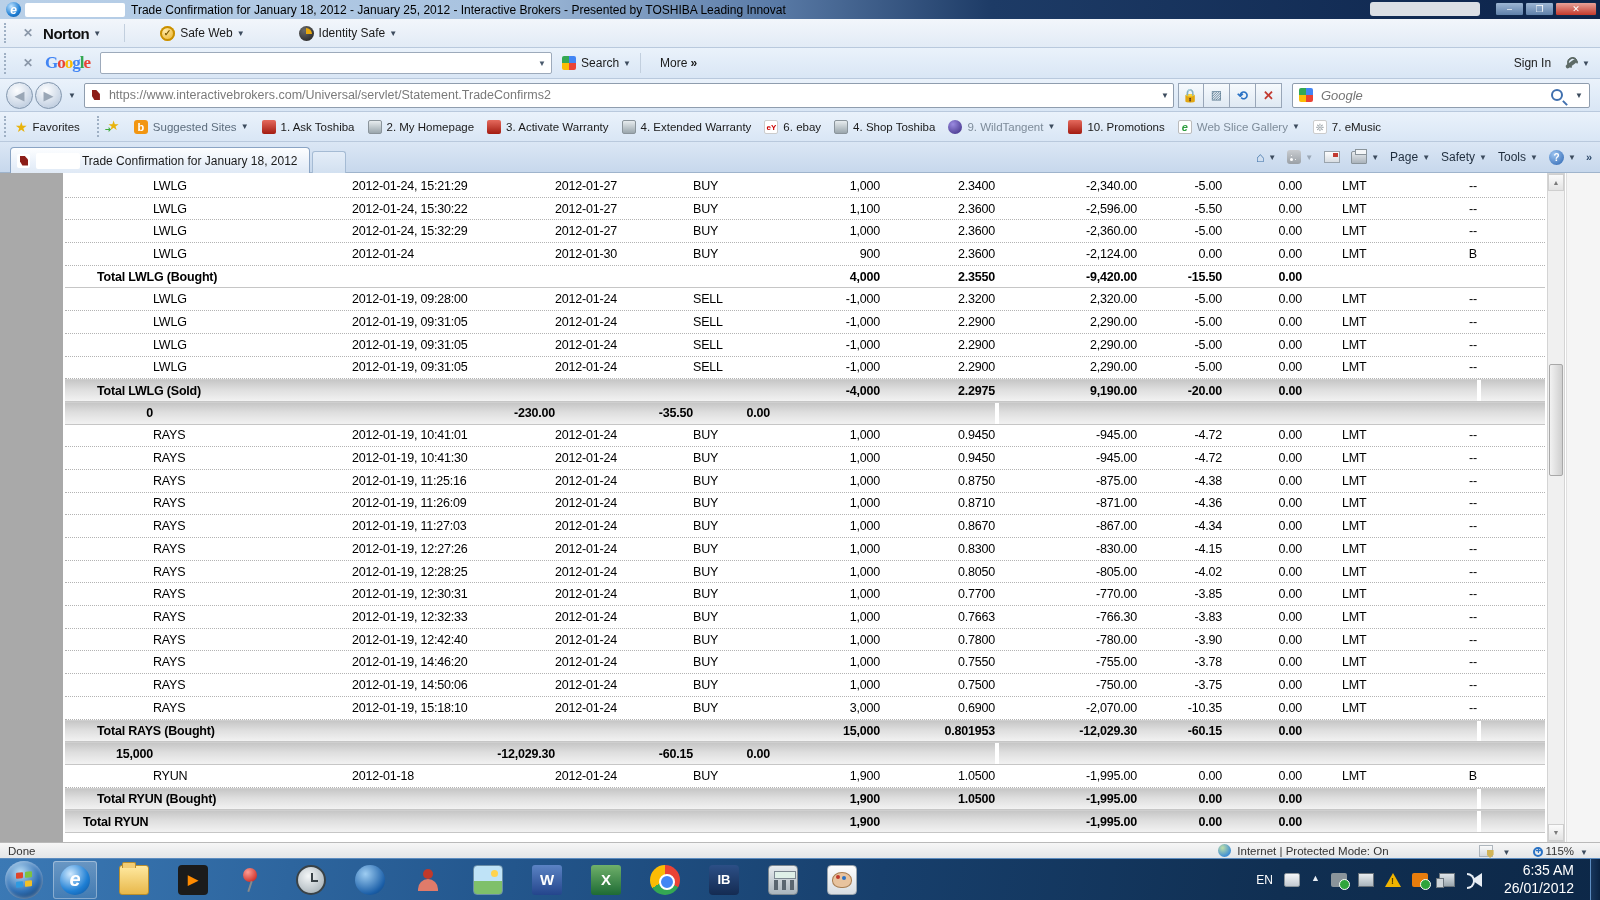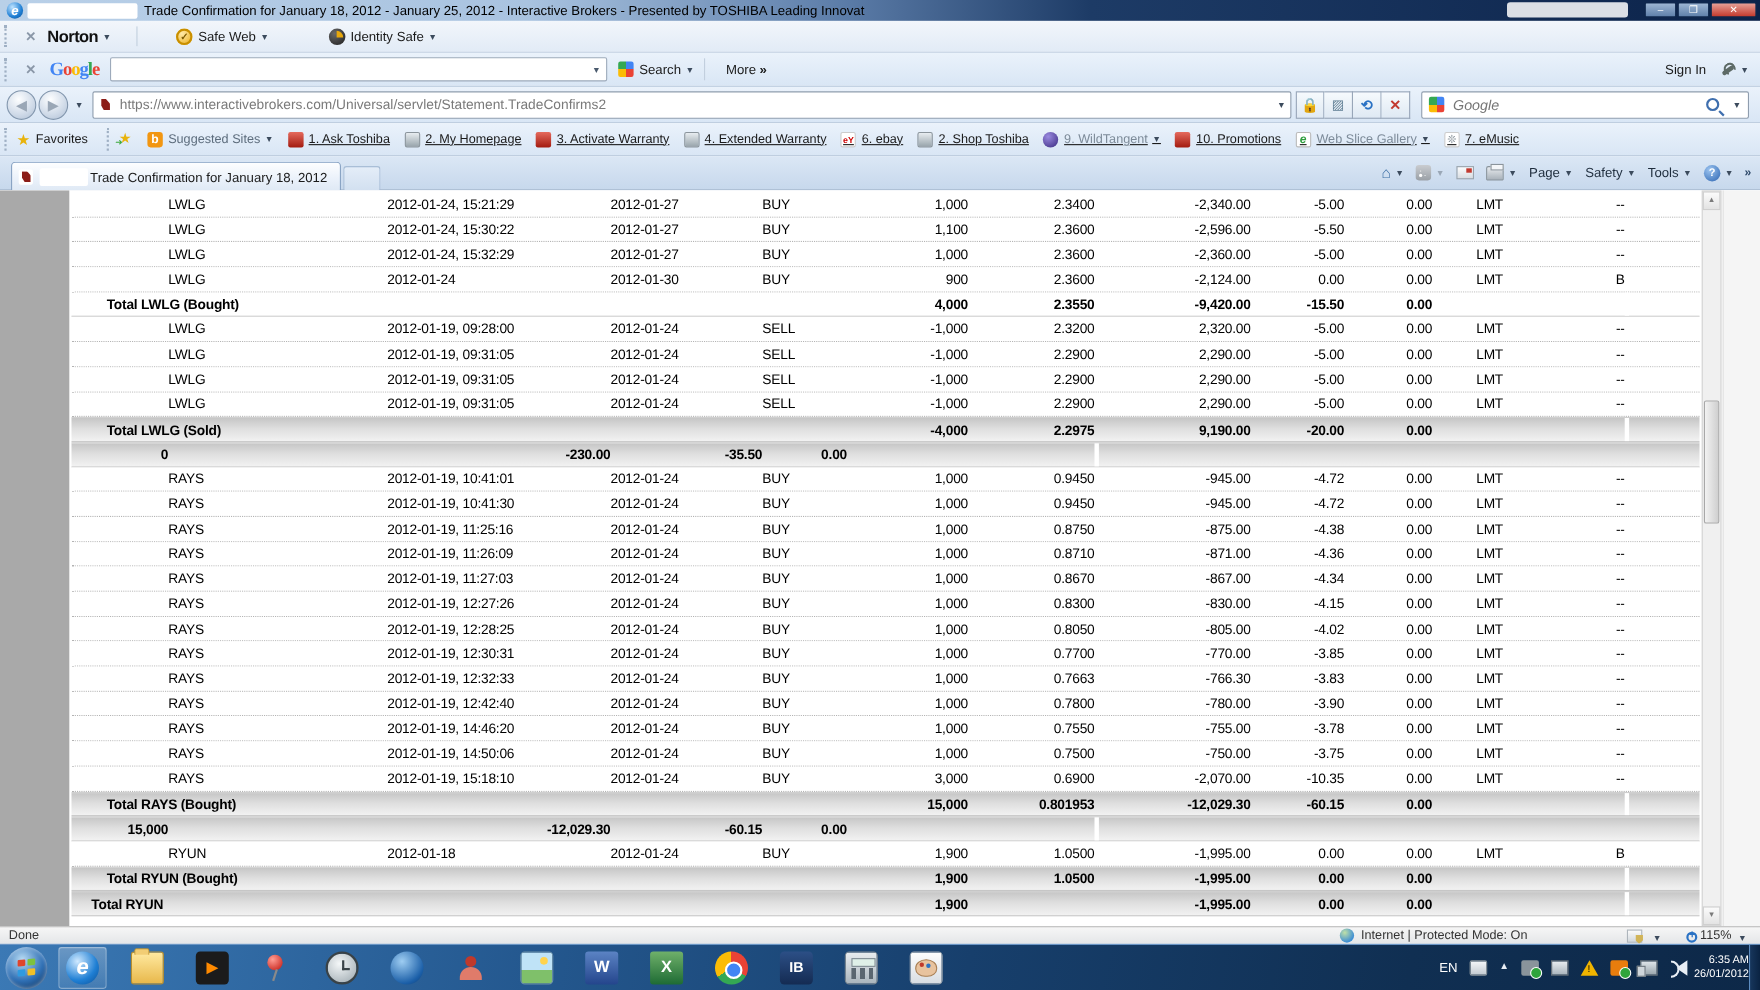--- a/index.html
+++ b/index.html
@@ -188,21 +188,21 @@
   .ti-usb::after{content:"";position:absolute;right:-3px;bottom:-3px;width:9px;height:9px;border-radius:50%;background:#2fa43c;border:1px solid #fff;}
   .ti-clip{background:linear-gradient(#e8ecef,#aab5bd);border:1px solid #667079;}
   .ti-warn{width:0;height:0;border-left:8px solid transparent;border-right:8px solid transparent;border-bottom:14px solid #f0b400;}
   .ti-warn::after{content:"!";position:absolute;left:-2px;top:3px;color:#5a4300;font-size:9px;font-weight:bold;}
   .ti-sec{background:#e87d0d;border-radius:2px;}
   .ti-sec::after{content:"";position:absolute;right:-3px;bottom:-3px;width:9px;height:9px;border-radius:50%;background:#2fa43c;border:1px solid #fff;}
   .ti-net{background:linear-gradient(#dfe5ea,#9aa6ad);border:1px solid #6b757d;}
   .ti-net::after{content:"";position:absolute;left:-4px;top:4px;width:6px;height:8px;background:#cfd6db;border:1px solid #6b757d;}
   .ti-vol{width:0;height:0;border-top:6px solid transparent;border-bottom:6px solid transparent;border-right:9px solid #e8eef5;position:relative;}
   .ti-vol::after{content:"";position:absolute;left:1px;top:-6px;width:6px;height:12px;border:2px solid #e8eef5;border-left:none;border-radius:0 8px 8px 0;}
-  .clock{line-height:1.25;text-align:right;font-size:10px;color:#fff;margin:0 0;}
+  .clock{line-height:1.25;text-align:right;font-size:14px;color:#fff;margin:0 16px;}
   .showdesk{width:10px;height:42px;background:linear-gradient(to right,#17365c,#0a2342);border-left:1px solid #5c8cc0;}
 </style>
 </head>
 <body>
 
 <div class="titlebar">
   <div class="ie-orb">e</div>
   <div class="redact"></div>
   <span>Trade Confirmation for January 18, 2012 - January 25, 2012 - Interactive Brokers - Presented by TOSHIBA Leading Innovat</span>
   <div class="smudge"></div>
@@ -289,21 +289,21 @@
     <span class="star">★</span>
     <span>Favorites</span>
   </div>
   <div class="grip"></div>
   <span class="addfav"></span>
   <div class="fav-item">
     <span class="fav-ico ico-orange-b">b</span>
     <span style="color:#5d6d7d">Suggested Sites</span>
     <span class="caret">▼</span>
   </div>
-  <div id="fav-links" style="display:flex;text-decoration:underline;">
+  <div id="fav-links" style="display:flex;">
       <div class="fav-item">
         <span class="fav-ico ico-red"></span>
         <span>1. Ask Toshiba</span>
       </div>
       <div class="fav-item">
         <span class="fav-ico ico-gray"></span>
         <span>2. My Homepage</span>
       </div>
       <div class="fav-item">
         <span class="fav-ico ico-red"></span>
@@ -312,21 +312,21 @@
       <div class="fav-item">
         <span class="fav-ico ico-gray"></span>
         <span>4. Extended Warranty</span>
       </div>
       <div class="fav-item">
         <span class="fav-ico ico-ebay">eY</span>
         <span>6. ebay</span>
       </div>
       <div class="fav-item">
         <span class="fav-ico ico-gray"></span>
-        <span>2. Shop Toshiba</span>
+        <span>4. Shop Toshiba</span>
       </div>
       <div class="fav-item">
         <span class="fav-ico ico-purple"></span>
         <span class="fav-gray">9. WildTangent</span>
         <span class="caret">▼</span>
       </div>
       <div class="fav-item">
         <span class="fav-ico ico-red"></span>
         <span>10. Promotions</span>
       </div>

